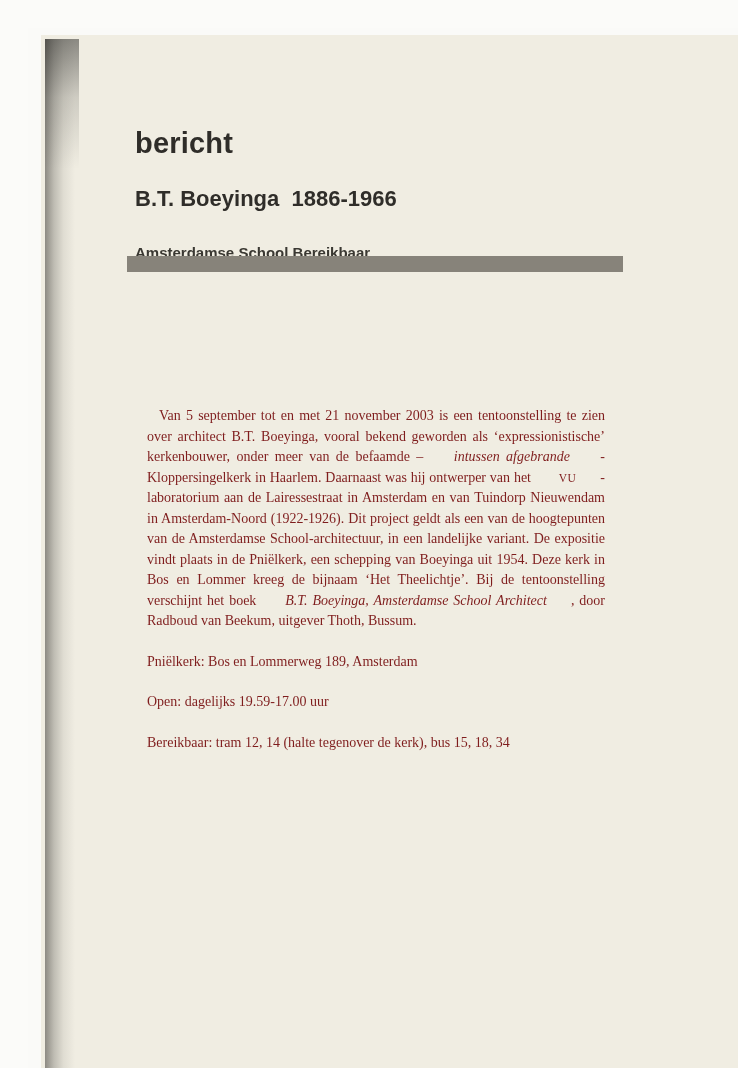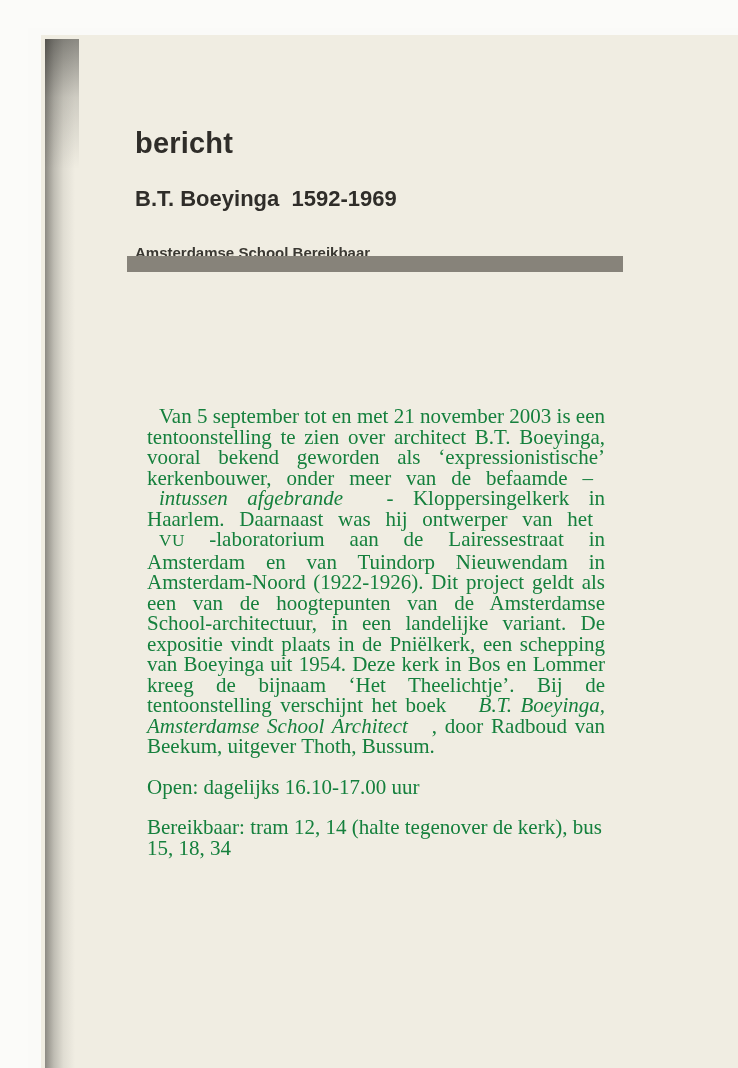--- a/index.html
+++ b/index.html
@@ -84,23 +84,23 @@
     top: 217px;
     width: 496px;
     height: 1px;
     background: #87837a;
   }
   .text-block {
     position: absolute;
     left: 82px;
     top: 347px;
     width: 498px;
-    font-size: 21px;
+    font-size: 14px;
     line-height: 20.5px;
-    color: #15803d;
+    color: #7f1d1d;
   }
   .body-paragraph {
     text-align: justify;
     hyphens: auto;
     -webkit-hyphens: auto;
   }
   .italic { font-style: italic; }
   .smallcaps { font-size: 0.82em; letter-spacing: 0.04em; }
   .detail-line { text-align: left; }
 </style>
@@ -108,27 +108,28 @@
 <body>
 
 <div class="scan">
   <div class="page">
 
     <div class="edge-shadow"></div>
     <div class="edge-shadow-top"></div>
 
     <h1 class="page-title">bericht</h1>
 
-    <h2 class="page-subtitle">B.T. Boeyinga  1592-1969</h2>
+    <h2 class="page-subtitle">B.T. Boeyinga  1886-1966</h2>
 
     <h3 class="section-heading">Amsterdamse School Bereikbaar</h3>
 
     <div class="rule"></div>
 
     <div class="text-block">
       <p class="body-paragraph"><span>Van 5 september tot en met 21 november 2003 is een tentoonstelling te zien over architect B.T. Boeyinga, vooral bekend geworden als ‘expressionistische’ kerkenbouwer, onder meer van de befaamde – </span><span class="italic">intussen afgebrande</span><span> - Kloppersingelkerk in Haarlem. Daarnaast was hij ontwerper van het </span><span class="smallcaps">VU</span><span>-laboratorium aan de Lairessestraat in Amsterdam en van Tuindorp Nieuwendam in Amsterdam-Noord (1922-1926). Dit project geldt als een van de hoogtepunten van de Amsterdamse School-architectuur, in een landelijke variant. De expositie vindt plaats in de Pniëlkerk, een schepping van Boeyinga uit 1954. Deze kerk in Bos en Lommer kreeg de bijnaam ‘Het Theelichtje’. Bij de tentoonstelling verschijnt het boek </span><span class="italic">B.T. Boeyinga, Amsterdamse School Architect</span><span>, door Radboud van Beekum, uitgever Thoth, Bussum.</span></p>
 
-      <div class="detail-line">Open: dagelijks 16.10-17.00 uur</div>
+      <div class="detail-line">Pniëlkerk: Bos en Lommerweg 189, Amsterdam</div>
+      <div class="detail-line">Open: dagelijks 19.59-17.00 uur</div>
       <div class="detail-line">Bereikbaar: tram 12, 14 (halte tegenover de kerk), bus 15, 18, 34</div>
     </div>
 
   </div>
 </div>
 
 </body></html>

